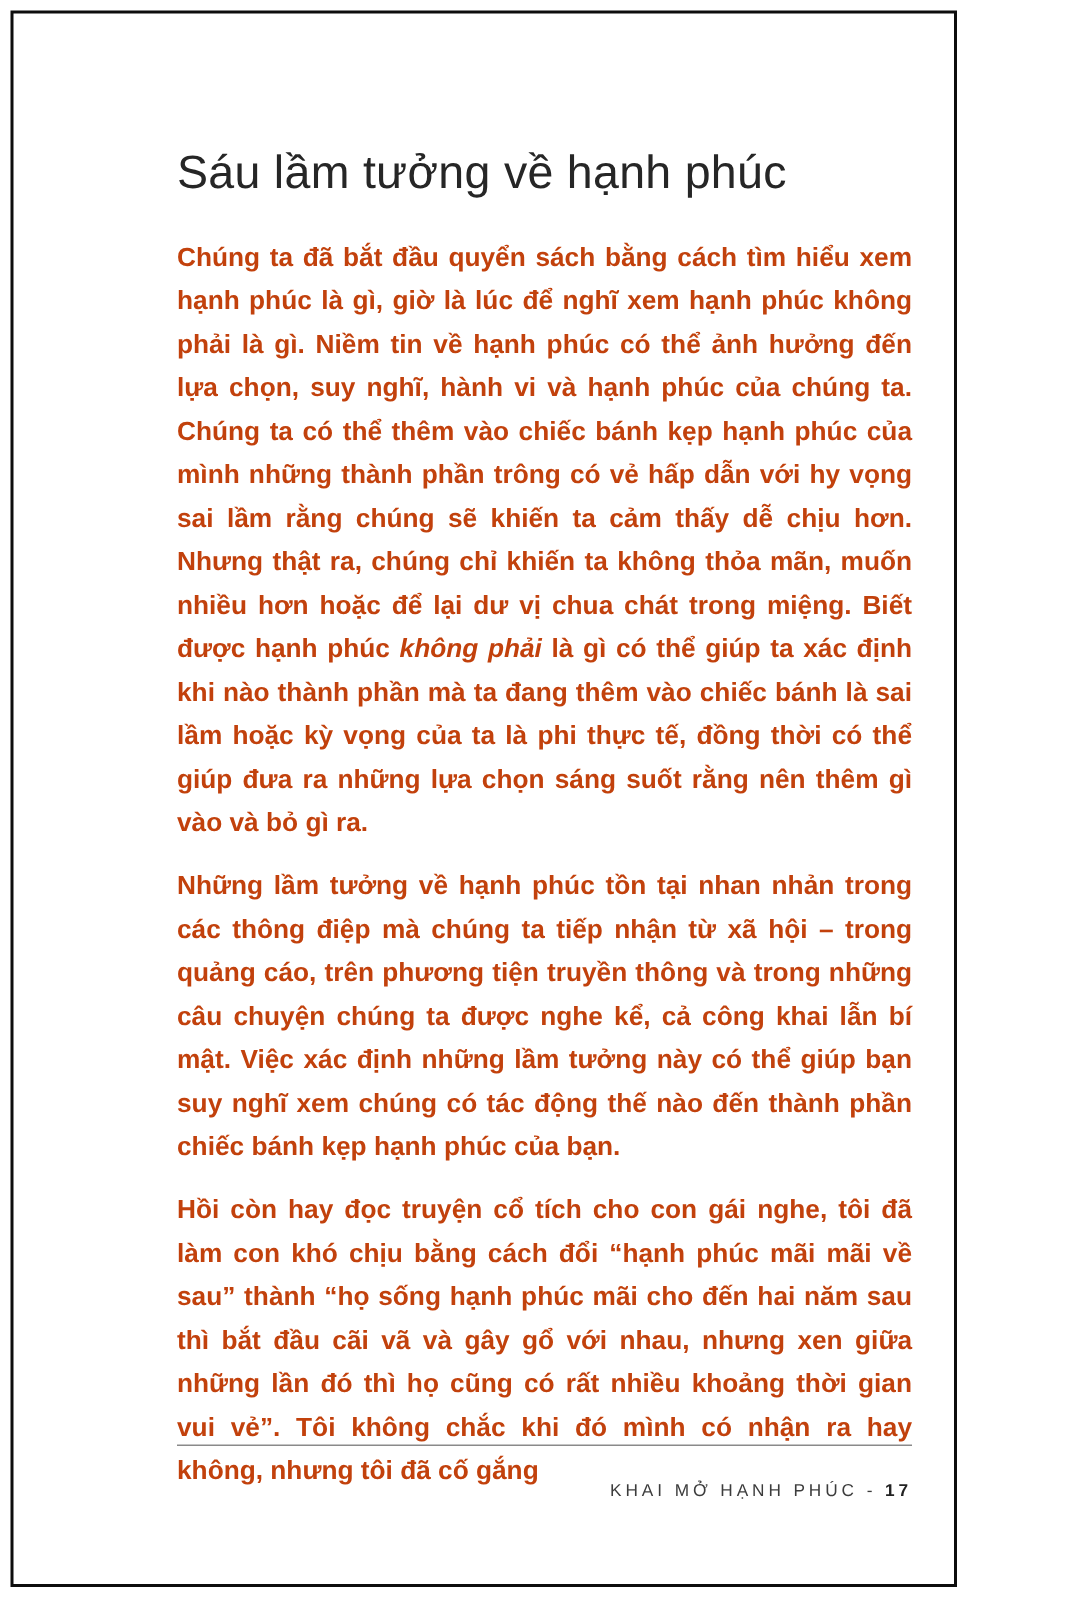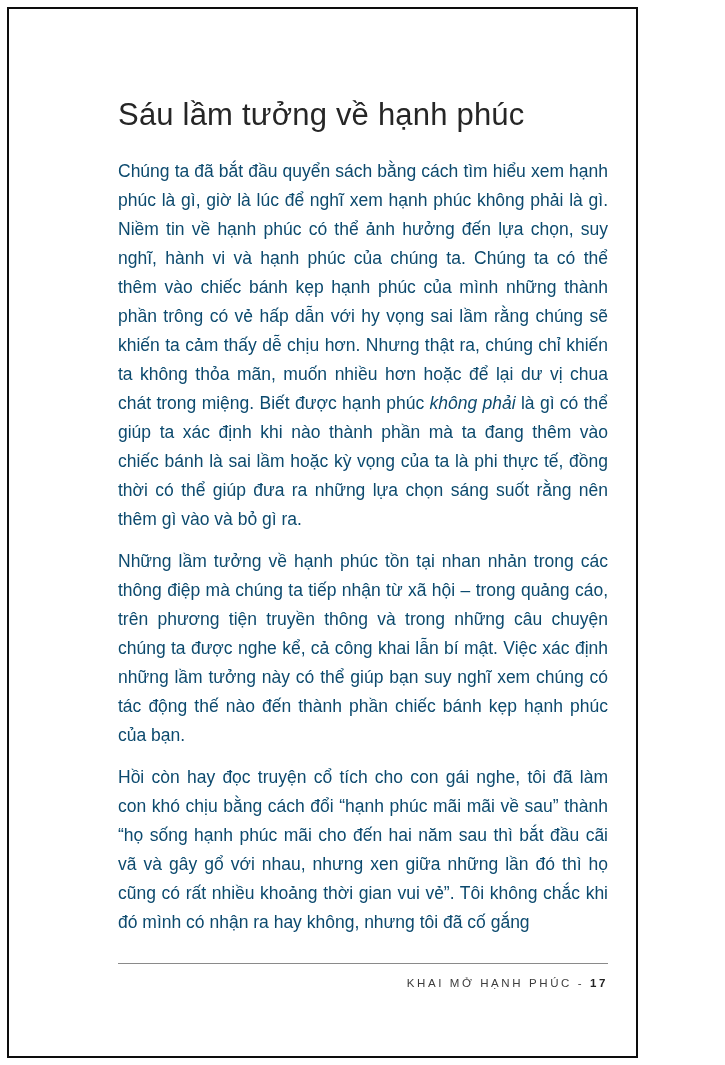--- a/index.html
+++ b/index.html
@@ -32,39 +32,40 @@
     line-height: 1.25;
     font-weight: 400;
     color: #262626;
     margin: 0 0 22px 0;
     letter-spacing: 0.2px;
   }
   .body-par {
     font-size: 17.5px;
     line-height: 29px;
     text-align: justify;
-    color: #0c4a6e;
+    color: #c2410c;
     margin: 0 0 13px 0;
+    font-weight: bold;
   }
   .body-par .italic {
     font-style: italic;
   }
   .section-heading {
     font-size: 21px;
     font-weight: 700;
     color: #3a3a3a;
     margin: 27px 0 14px 0;
   }
   .footer {
     position: absolute;
     left: 118px;
     width: 490px;
     top: 963px;
     border-top: 1px solid #8a8a8a;
-    padding-top: 13px;
+    padding-top: 24px;
     text-align: right;
     font-size: 11.5px;
     letter-spacing: 2.6px;
     color: #3c3c3c;
   }
   .footer .page-num {
     font-weight: 700;
     color: #222222;
   }
 </style>

